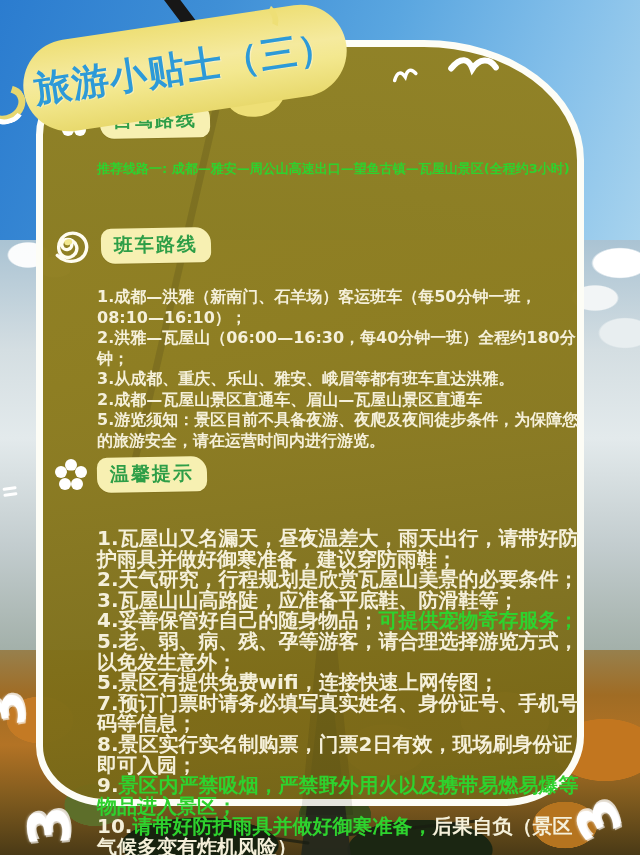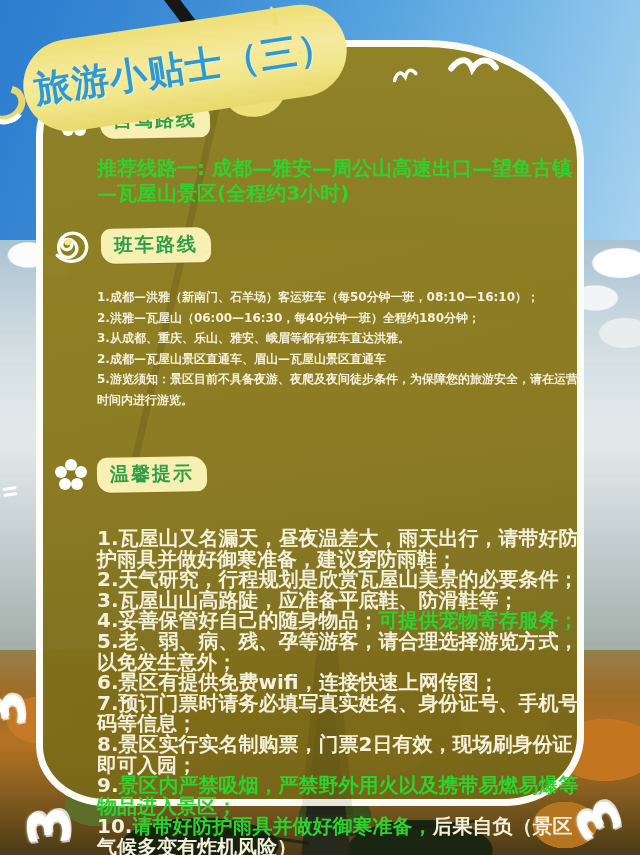--- a/index.html
+++ b/index.html
@@ -75,22 +75,22 @@
   #h-drive{left:57px;top:103px;}
   #h-bus{left:46px;top:222px;}
   #h-tips{left:54px;top:457px;}
   .sec-label{background:#f7f0b2;color:#2e9e47;font-size:19px;font-weight:bold;
     padding:4px 13px 5px;border-radius:10px 16px 10px 14px;transform:rotate(-1deg);
     letter-spacing:2px;white-space:nowrap;box-shadow:0 1px 0 rgba(120,104,30,.35);}
   .icon-svg{display:block;}
 
   
   .sec-body{position:absolute;z-index:5;font-weight:bold;letter-spacing:0;}
-  #b-drive{left:97px;top:156px;width:480px;font-size:20px;line-height:25px;}
-  #b-bus{left:97px;top:287px;width:484px;font-size:12px;line-height:20.5px;}
+  #b-drive{left:97px;top:156px;width:480px;font-size:13px;line-height:25px;}
+  #b-bus{left:97px;top:287px;width:484px;font-size:16px;line-height:20.5px;}
   #b-tips{left:97px;top:528px;width:484px;font-size:20px;line-height:20.6px;}
   .line{margin:0;}
   .seg-white{color:#f5f0da;}
   .seg-green{color:#2ed22e;}
 
   
   .bird{position:absolute;z-index:3;}
   #bird-big{left:448px;top:50px;transform:rotate(9deg);}
   #bird-small{left:392px;top:67px;transform:rotate(-8deg);}
   .deco-three{position:absolute;font-weight:bold;color:#fff;z-index:3;line-height:1;
@@ -185,21 +185,21 @@
       <circle cx="17" cy="17" r="4.5" fill="#8b7a1d"></circle>
     </svg>
     <span class="sec-label">温馨提示</span>
   </div>
   <div class="sec-body" id="b-tips">
       <p class="line"><span class="seg-white">1.瓦屋山又名漏天，昼夜温差大，雨天出行，请带好防护雨具并做好御寒准备，建议穿防雨鞋；</span></p>
       <p class="line"><span class="seg-white">2.天气研究，行程规划是欣赏瓦屋山美景的必要条件；</span></p>
       <p class="line"><span class="seg-white">3.瓦屋山山高路陡，应准备平底鞋、防滑鞋等；</span></p>
       <p class="line"><span class="seg-white">4.妥善保管好自己的随身物品；</span><span class="seg-green">可提供宠物寄存服务；</span></p>
       <p class="line"><span class="seg-white">5.老、弱、病、残、孕等游客，请合理选择游览方式，以免发生意外；</span></p>
-      <p class="line"><span class="seg-white">6.景区有提供免费wifi，连接快速上网传图；</span></p>
+      <p class="line"><span class="seg-white">5.景区有提供免费wifi，连接快速上网传图；</span></p>
       <p class="line"><span class="seg-white">7.预订门票时请务必填写真实姓名、身份证号、手机号码等信息；</span></p>
       <p class="line"><span class="seg-white">8.景区实行实名制购票，门票2日有效，现场刷身份证即可入园；</span></p>
       <p class="line"><span class="seg-white">9.</span><span class="seg-green">景区内严禁吸烟，严禁野外用火以及携带易燃易爆等物品进入景区；</span></p>
       <p class="line"><span class="seg-white">10.</span><span class="seg-green">请带好防护雨具并做好御寒准备，</span><span class="seg-white">后果自负（景区气候多变有炸机风险）</span></p>
       <p class="line"><span class="seg-white">11.严禁携带宠物进入景区，游客中心(售票大厅咨询处)可提供宠物寄存服务。</span></p>
     </div>
 
 </div>
 
 </body></html>

